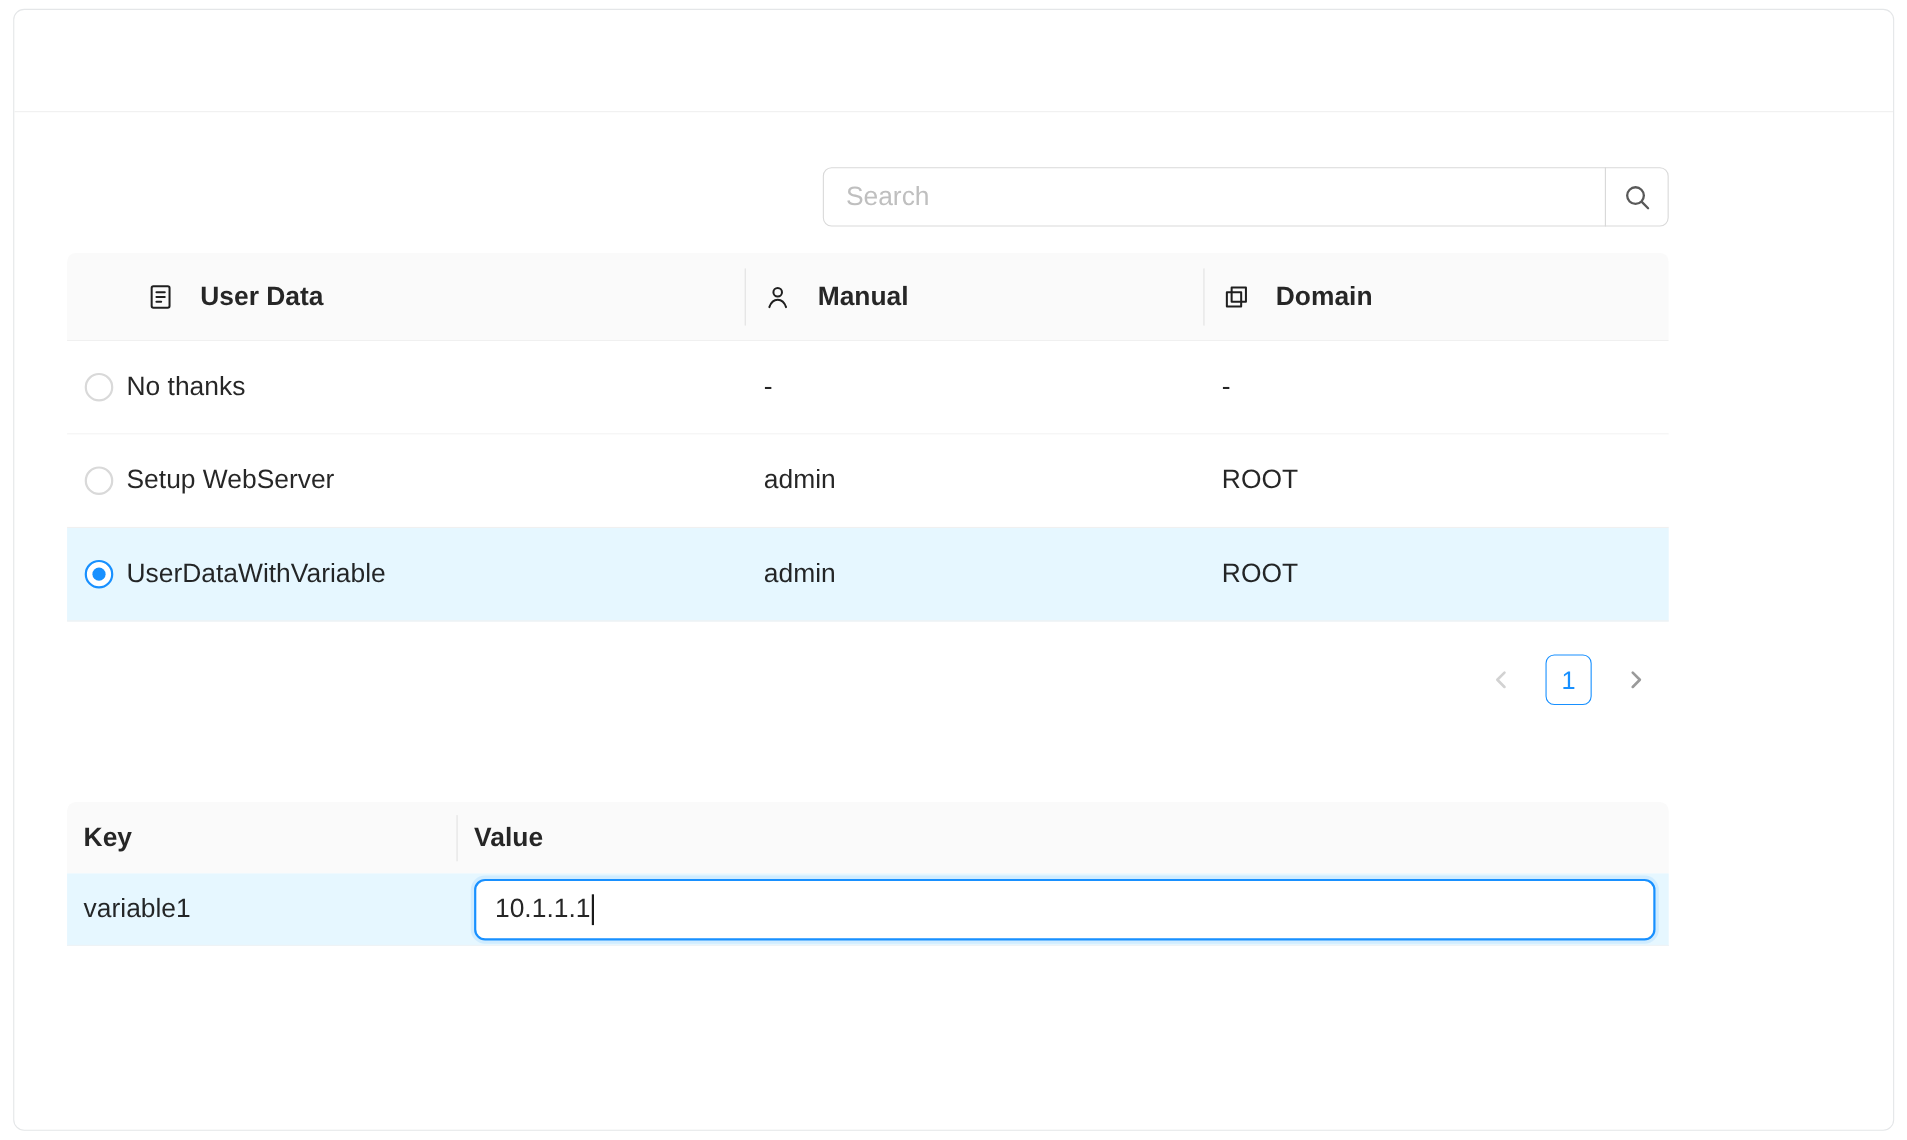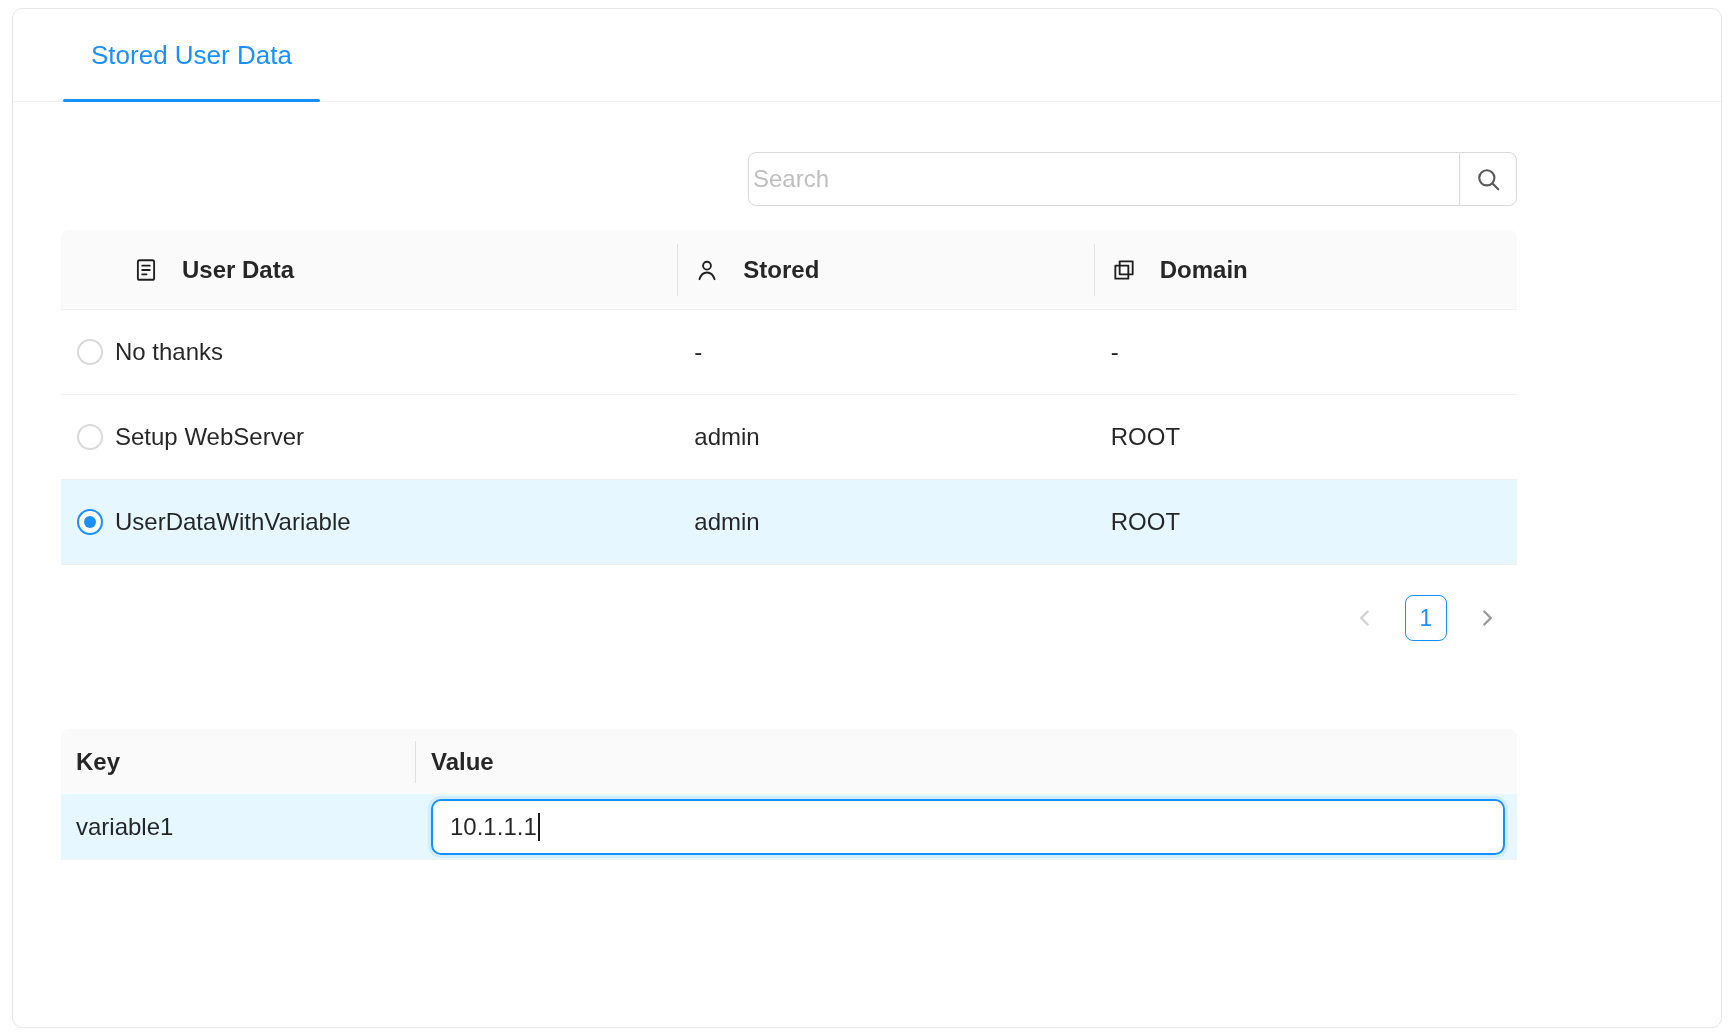--- a/index.html
+++ b/index.html
@@ -41,21 +41,21 @@
     height: 3px; background: #1890ff; border-radius: 2px;
   }
   
   .content { margin-left: 48px; width: 1456px; }
   
   .search-row { display: flex; justify-content: flex-end; margin-top: 50px; }
   .search-group { display: flex; width: 769px; height: 54px; }
   .search-input {
     flex: 1; min-width: 0;
     border: 1px solid #d9d9d9; border-radius: 8px 0 0 8px;
-    padding: 0 4px; font-size: 24px;
+    padding: 0 20px; font-size: 24px;
     font-family: "Liberation Sans", sans-serif;
     color: rgba(0,0,0,0.85);
     outline: none;
   }
   .search-input::placeholder { color: #bfbfbf; }
   .search-btn {
     width: 58px; margin-left: -1px;
     border: 1px solid #d9d9d9; border-radius: 0 8px 8px 0;
     background: #fff; color: #595959;
     display: flex; align-items: center; justify-content: center;
@@ -161,21 +161,20 @@
   }
   @keyframes blink { 0%, 55% { opacity: 1; } 56%, 100% { opacity: 0; } }
   svg { display: block; }
 </style>
 </head>
 <body>
 
 <div class="frame">
 
   <div class="tabs">
-    <div class="tab active">Stored User Data</div>
   </div>
 
   <div class="content">
 
     <div class="search-row">
       <div class="search-group">
         <input class="search-input" type="text" placeholder="Search" style="">
         <button class="search-btn">
           <span>
             <svg width="28" height="28" viewBox="0 0 24 24" fill="none" stroke="currentColor" stroke-width="1.8" stroke-linecap="round">
@@ -200,21 +199,21 @@
           </span>
           <span>User Data</span>
         </div>
         <div class="th">
           <span class="hicon">
             <svg width="26" height="26" viewBox="0 0 24 24" fill="none" stroke="currentColor" stroke-width="1.7" stroke-linecap="round">
               <circle cx="12" cy="8" r="3.6"></circle>
               <path d="M5 20.5 C6.5 16 9 14.3 12 14.3 S17.5 16 19 20.5"></path>
             </svg>
           </span>
-          <span>Stored</span>
+          <span>Manual</span>
         </div>
         <div class="th">
           <span class="hicon">
             <svg width="26" height="26" viewBox="0 0 24 24" fill="none" stroke="currentColor" stroke-width="1.7" stroke-linejoin="round">
               <rect x="8" y="4" width="12" height="12"></rect>
               <rect x="4" y="8" width="12" height="12"></rect>
             </svg>
           </span>
           <span>Domain</span>
         </div>

